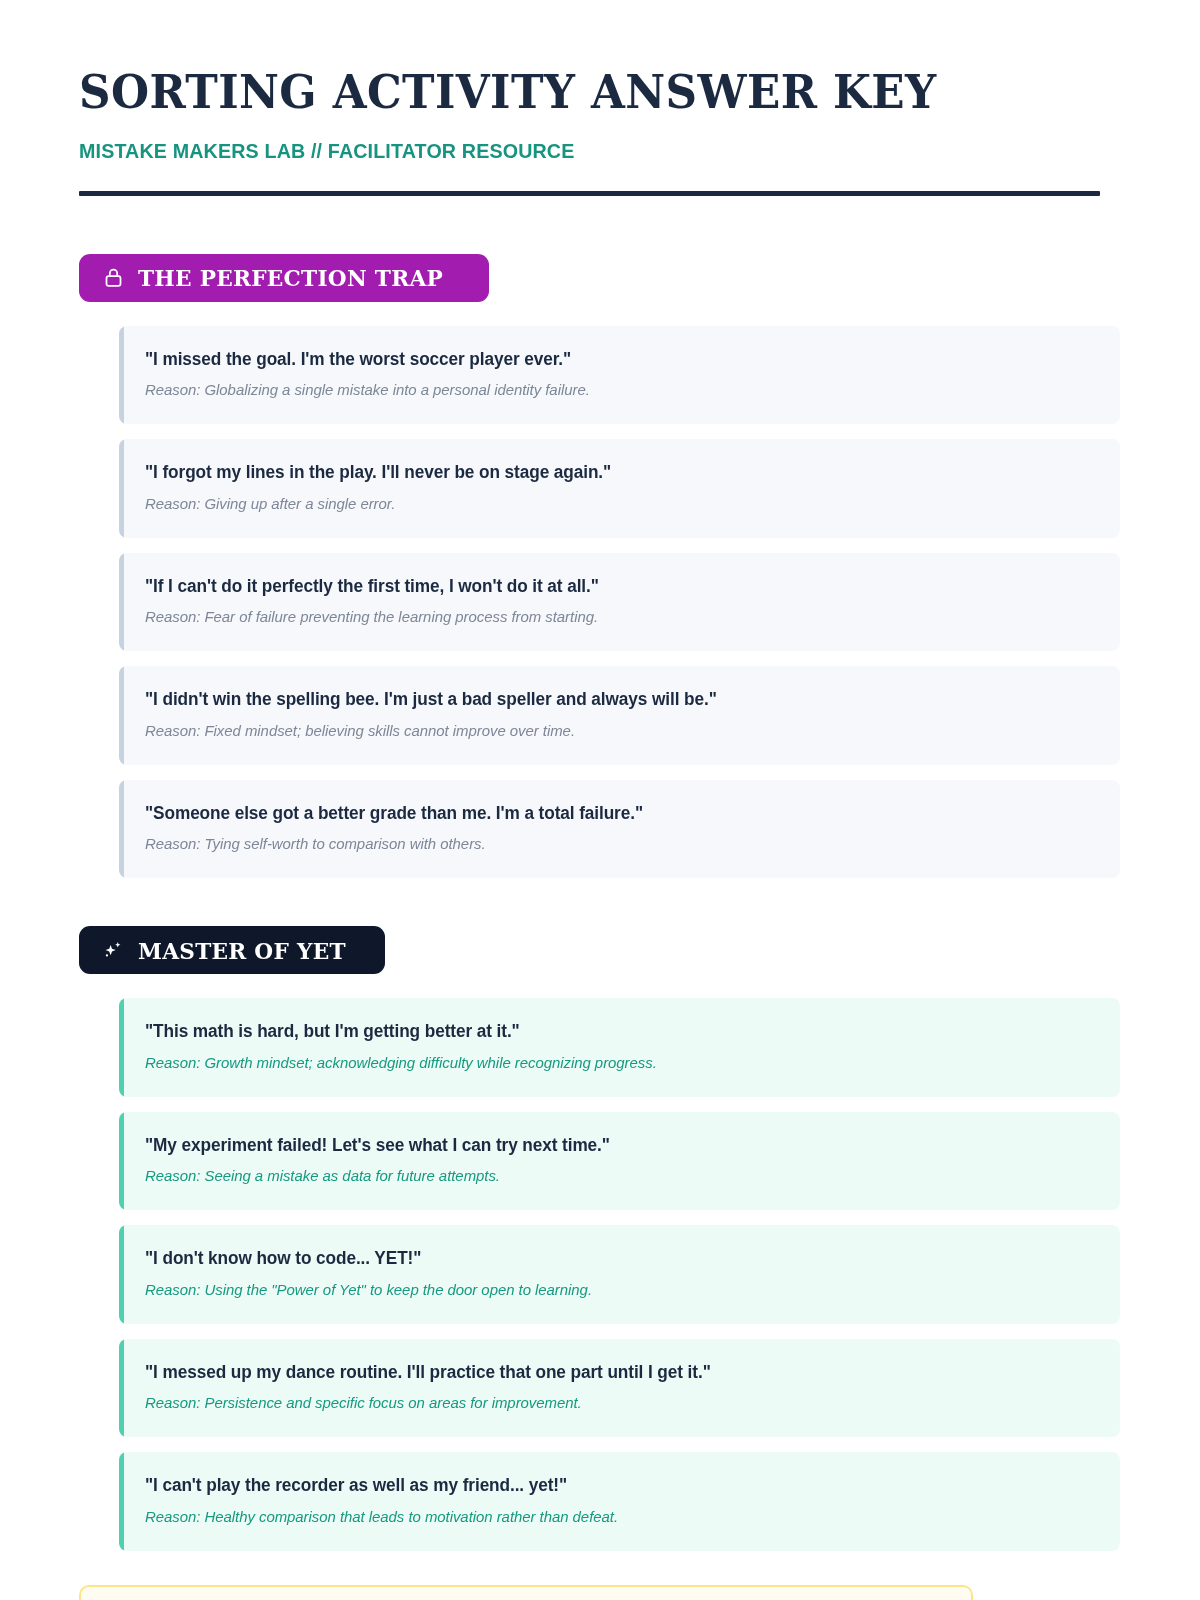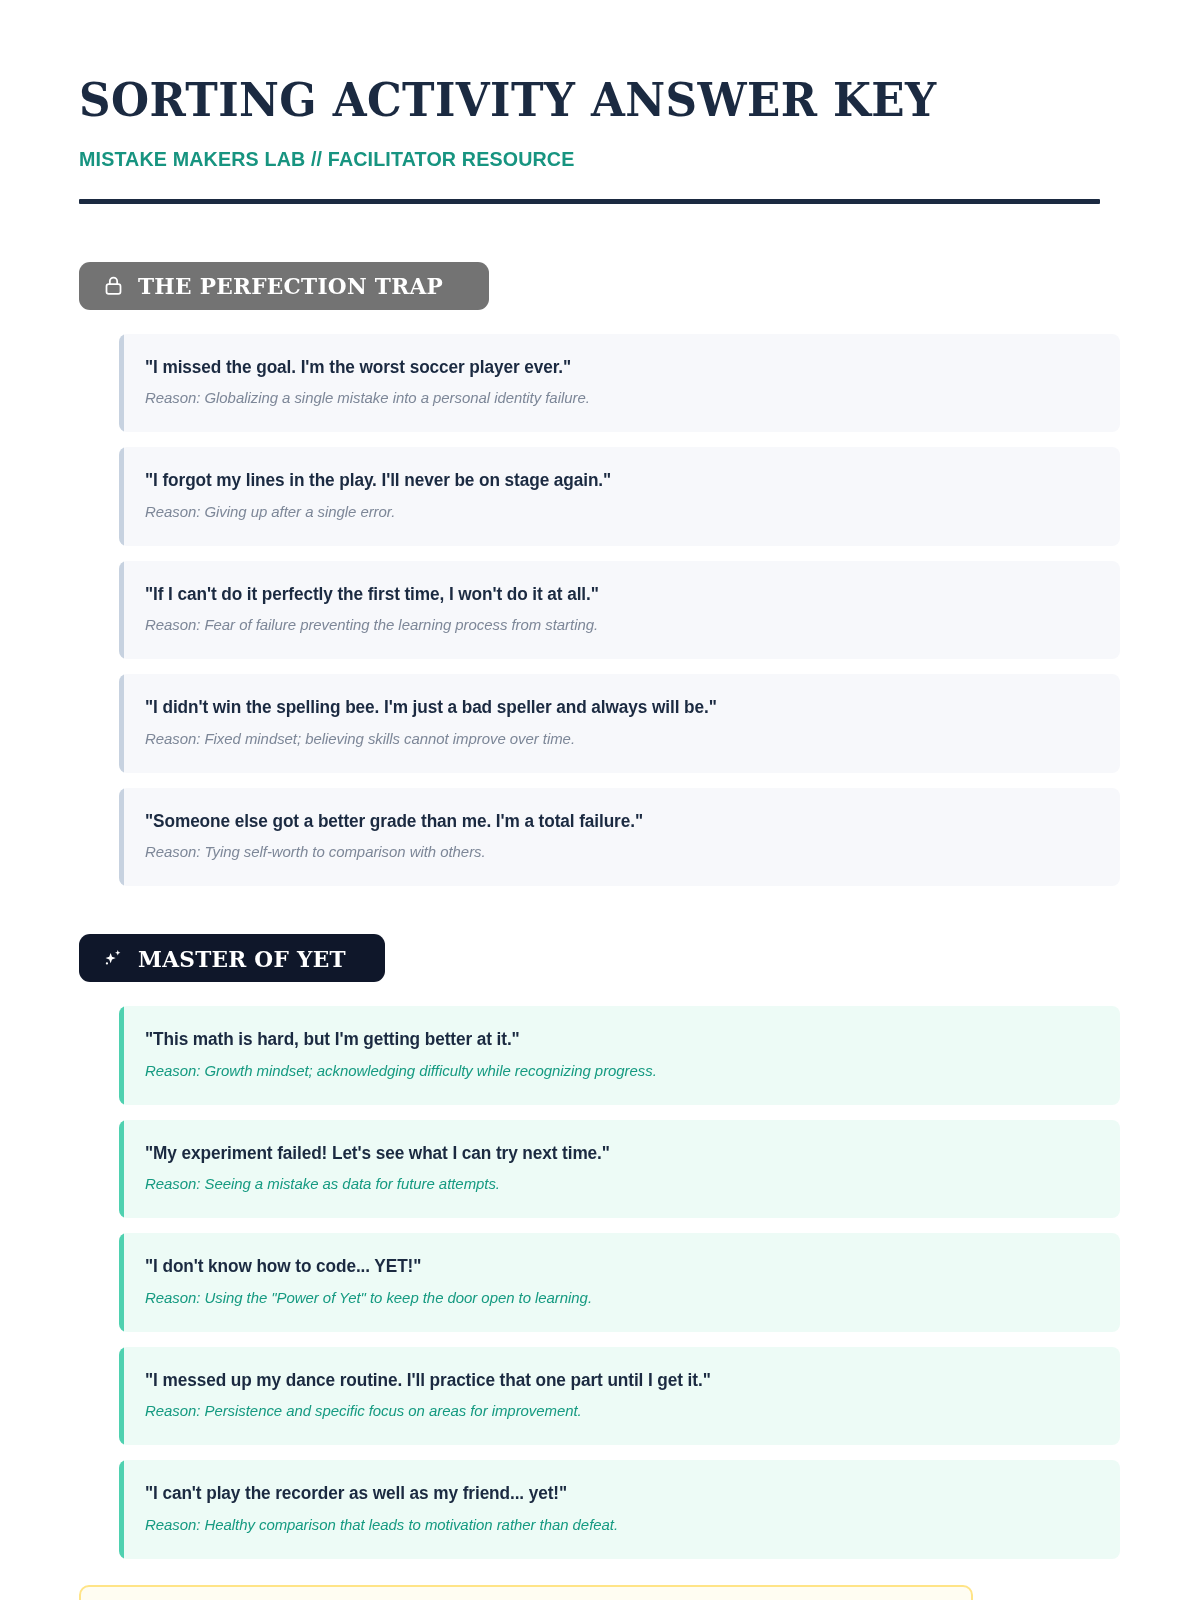--- a/index.html
+++ b/index.html
@@ -13,21 +13,21 @@
     overflow: hidden;
     font-family: "Liberation Sans", sans-serif;
     -webkit-font-smoothing: antialiased;
   }
 
   .page {
     position: relative;
     width: 1052px;
     height: 1600px;
     box-sizing: border-box;
-    padding: 12px 79px;
+    padding: 4px 79px;
   }
 
   
   .header {
     padding-top: 62px;
   }
   .doc-title {
     font-family: "DejaVu Serif", "Liberation Serif", serif;
     font-size: 47px;
     line-height: 1.12;
@@ -63,21 +63,21 @@
   }
   .badge {
     display: inline-flex;
     align-items: center;
     gap: 13px;
     border-radius: 11px;
     padding: 12px 26px 12px 22px;
     color: #ffffff;
     box-sizing: border-box;
   }
-  .badge.trap   { background: #737373; }
+  .badge.trap   { background: #a21caf; }
   .badge.master { background: #0f172a; }
   .badge-icon {
     display: inline-flex;
     align-items: center;
     justify-content: center;
     width: 24px;
     height: 24px;
     flex: 0 0 24px;
   }
   .badge-label {

